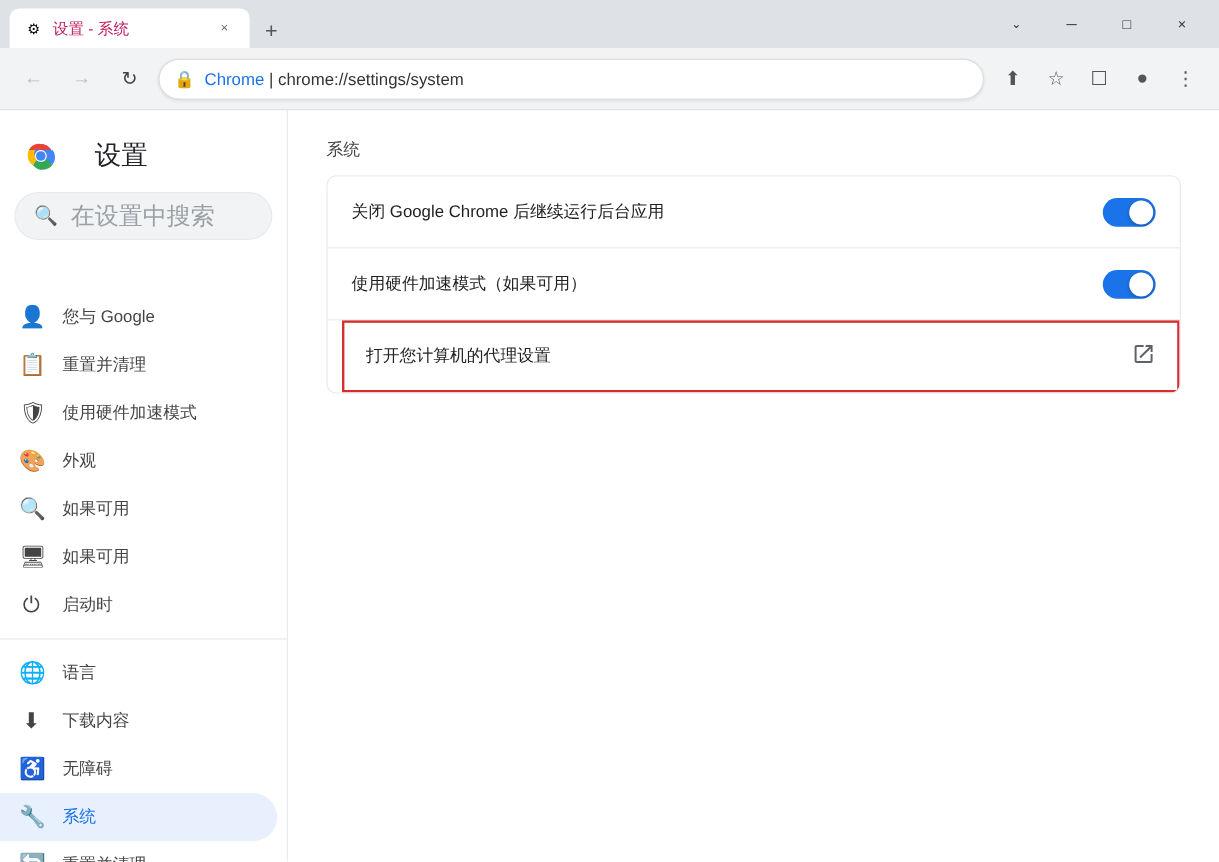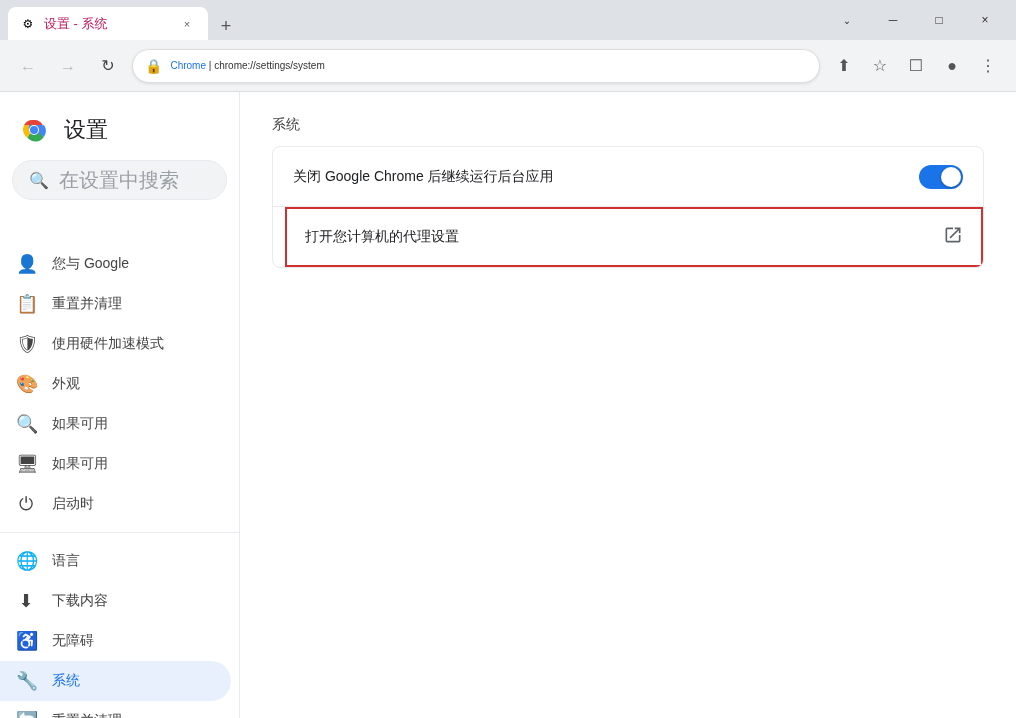--- a/index.html
+++ b/index.html
@@ -91,21 +91,21 @@
       background: #fff;
       border-radius: 17px;
       display: flex;
       align-items: center;
       padding: 0 12px;
       gap: 8px;
       border: 1px solid #ddd;
       box-shadow: 0 1px 3px rgba(0,0,0,0.1);
     }
     .url-icon { font-size: 14px; color: #666; }
-    .url-text { font-size: 10px; color: #333; flex: 1; }
+    .url-text { font-size: 14px; color: #333; flex: 1; }
     .url-brand { color: #1a73e8; }
     .addressbar-actions {
       display: flex;
       align-items: center;
       gap: 4px;
     }
     .addr-action-btn {
       width: 32px; height: 32px;
       border-radius: 50%;
       display: flex; align-items: center; justify-content: center;
@@ -127,21 +127,21 @@
       border-right: 1px solid #e8eaed;
       display: flex;
       flex-direction: column;
       overflow: hidden;
       position: relative;
     }
     .sidebar-header {
       display: flex;
       align-items: center;
       padding: 20px 16px 12px;
-      gap: 12px;
+      gap: 27px;
     }
     .chrome-logo {
       width: 36px; height: 36px; flex-shrink: 0;
     }
     .settings-title {
       font-size: 22px;
       color: #202124;
       font-weight: 400;
     }
     .sidebar-nav {
@@ -396,20 +396,26 @@
 
     <div class="settings-card">
 
       <div class="settings-row">
         <span class="settings-row-label">关闭 Google Chrome 后继续运行后台应用</span>
         <div class="toggle on">
           <div class="toggle-knob"></div>
         </div>
       </div>
 
+      <div class="settings-row">
+        <span class="settings-row-label">使用硬件加速模式（如果可用）</span>
+        <div class="toggle on">
+          <div class="toggle-knob"></div>
+        </div>
+      </div>
 
       <div class="settings-row settings-row-highlighted">
         <span class="settings-row-label">打开您计算机的代理设置</span>
         <span class="external-icon"><svg width="20" height="20" viewBox="0 0 24 24">
               <path d="M19 19H5V5h7V3H5a2 2 0 0 0-2 2v14a2 2 0 0 0 2 2h14a2 2 0 0 0 2-2v-7h-2v7zM14 3v2h3.59l-9.83 9.83 1.41 1.41L19 6.41V10h2V3h-7z" fill="#5f6368"></path>
             </svg></span>
       </div>
     </div>
   </div>
 </div>

